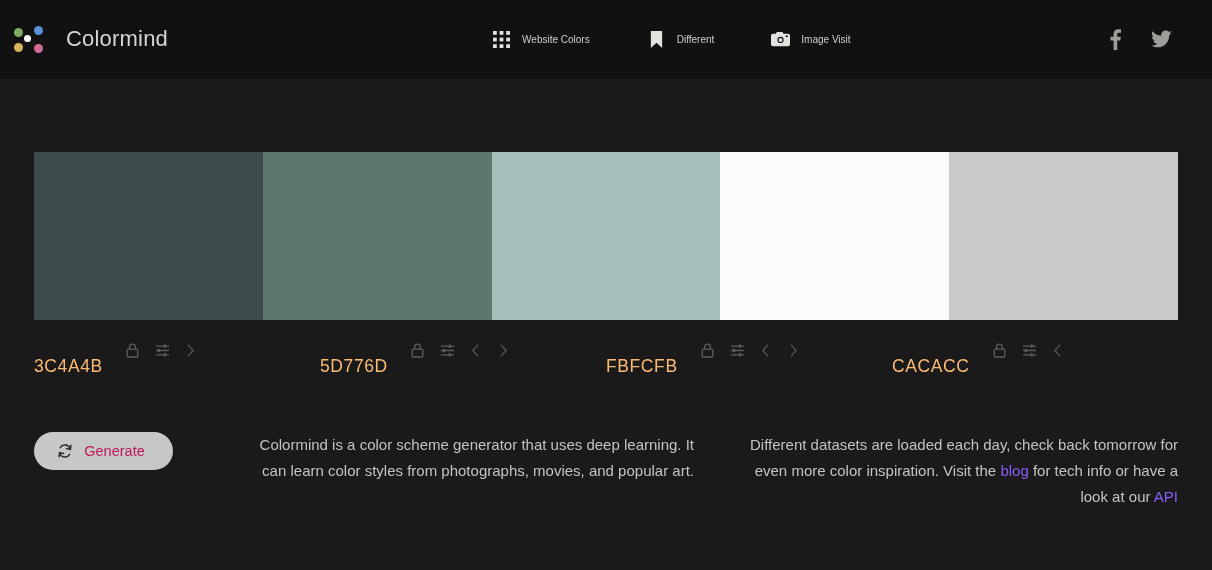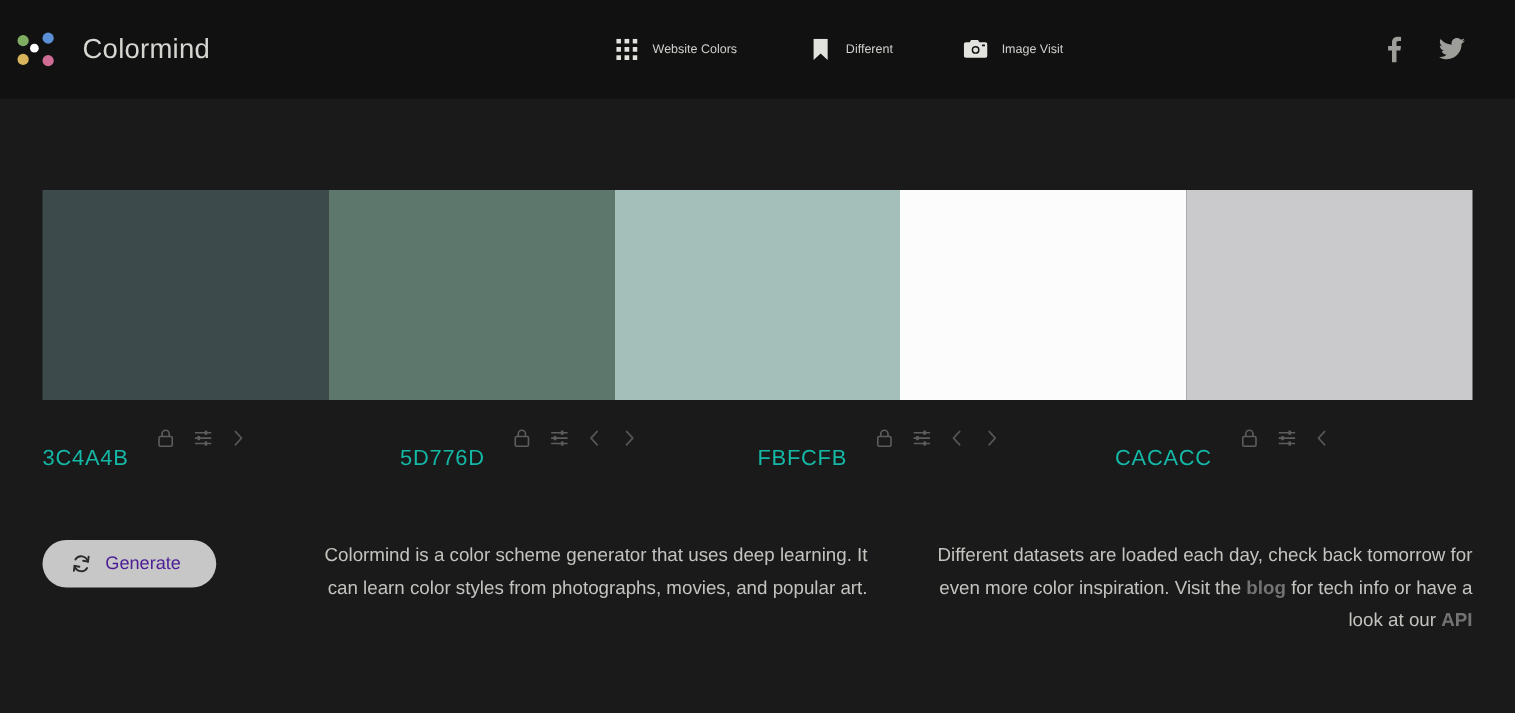--- a/index.html
+++ b/index.html
@@ -113,21 +113,21 @@
   }
   .label-cell {
     flex: 1 1 0;
     display: flex;
     align-items: center;
     gap: 0;
     height: 26px;
   }
   .hex {
     font-size: 17.5px;
-    color: #14b8a6;
+    color: #fdba74;
     letter-spacing: 0.6px;
     font-weight: 400;
     cursor: pointer;
     white-space: nowrap;
     margin-top: 32px;
   }
   .ctrl {
     display: inline-flex;
     align-items: center;
     justify-content: center;
@@ -153,21 +153,21 @@
 
   .generate-btn {
     display: inline-flex;
     align-items: center;
     justify-content: center;
     gap: 11px;
     width: 139px;
     height: 38px;
     border-radius: 19px;
     background: #c7c7c7;
-    color: #4c1d95;
+    color: #be185d;
     font-size: 14.5px;
     border: none;
     cursor: pointer;
     font-family: "Liberation Sans", sans-serif;
     padding-right: 6px;
   }
   .generate-btn .gen-icon {
     display: inline-flex;
     align-items: center;
     justify-content: center;
@@ -176,23 +176,23 @@
     color: #2b2b2b;
   }
 
   .para {
     font-size: 15px;
     line-height: 26px;
     color: #c3c3bf;
     text-align: right;
   }
   .para a {
-    color: #737373;
+    color: #8b5cf6;
     text-decoration: none;
-    font-weight: 700;
+    font-weight: 400;
   }
 </style>
 </head>
 <body>
 
 <div class="header">
 
   <div class="brand">
     <div class="logo">
         <span class="dot" style="background: rgb(127, 174, 98); left: 2px; top: 6px; width: 9px; height: 9px;"></span>

